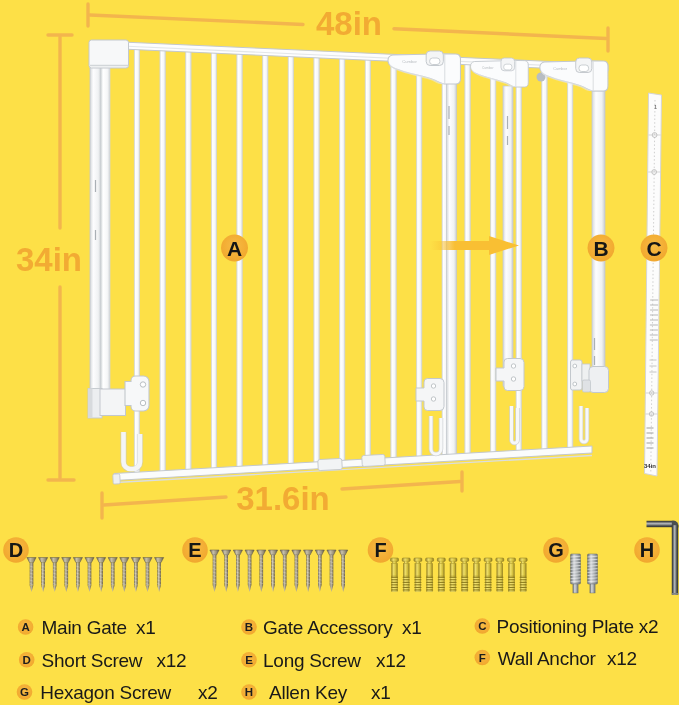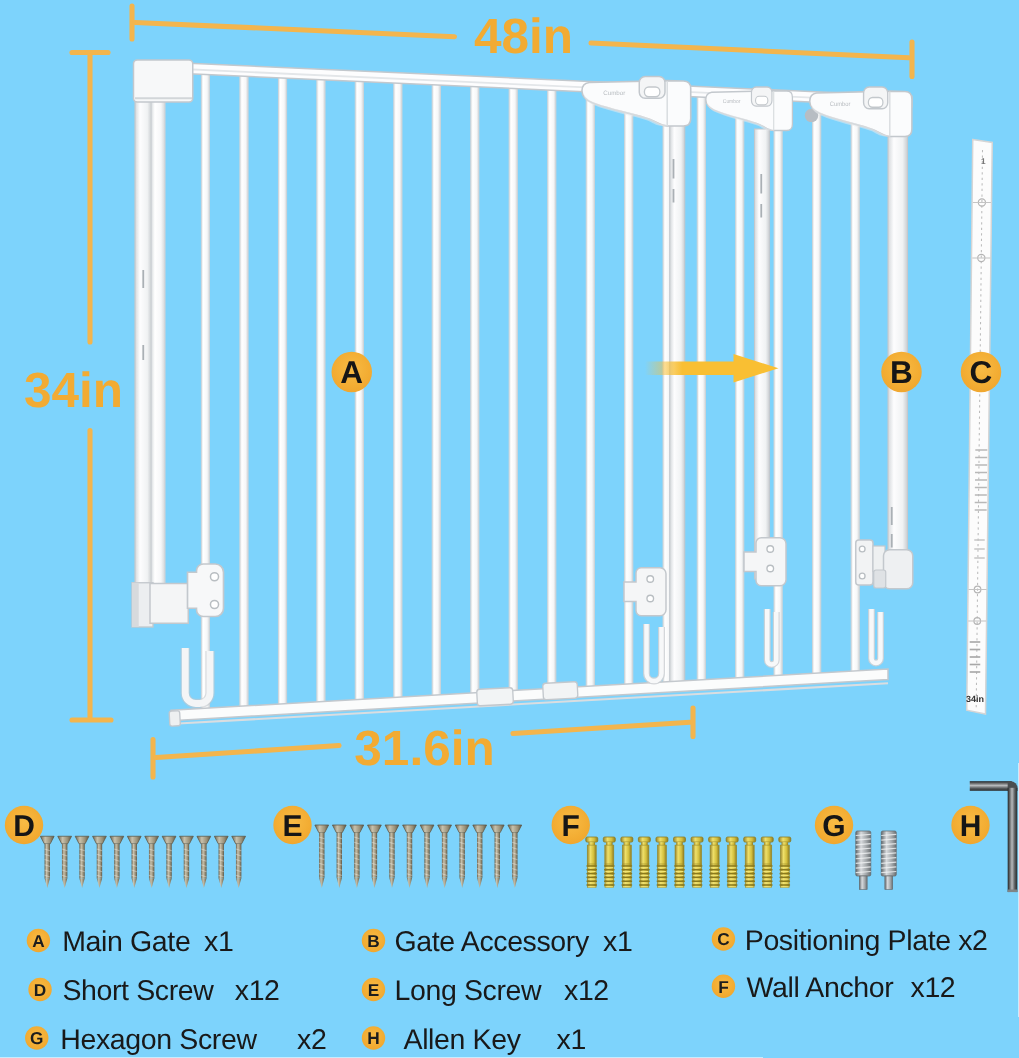--- a/index.html
+++ b/index.html
@@ -1,15 +1,15 @@
 <!DOCTYPE html>
 <html><head><meta charset="utf-8">
 <style>
 html,body{margin:0;padding:0;background:#fff;}
-#wrap{position:relative;width:679px;height:705px;overflow:hidden;background:#7dd3fc;
+#wrap{position:relative;width:679px;height:705px;overflow:hidden;background:#fde047;
 font-family:"Liberation Sans",sans-serif;}
 svg text{font-family:"Liberation Sans",sans-serif;}
 </style></head>
 <body>
 <div id="wrap">
 <svg width="679" height="705" viewBox="0 0 679 705" xmlns="http://www.w3.org/2000/svg">
 <defs>
 <radialGradient id="amber" cx="50%" cy="42%" r="60%">
  <stop offset="0%" stop-color="#f7bb45"></stop>
           <stop offset="70%" stop-color="#f3ad33"></stop>

